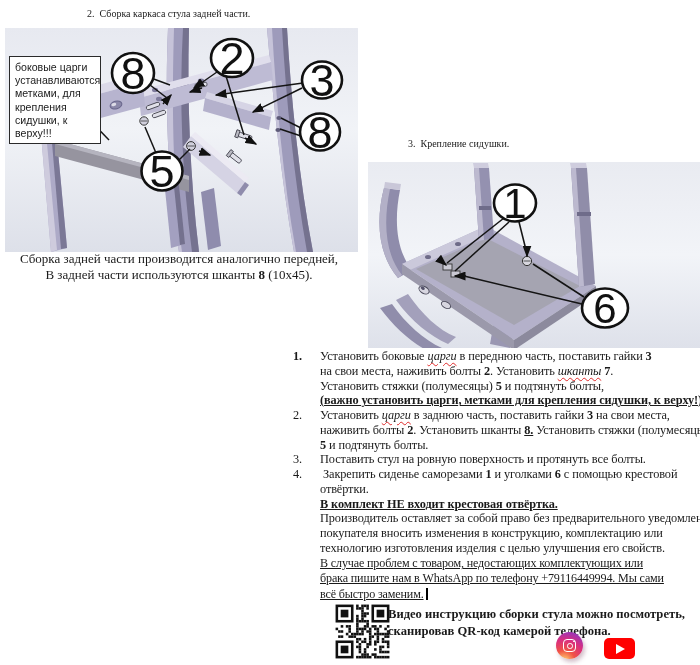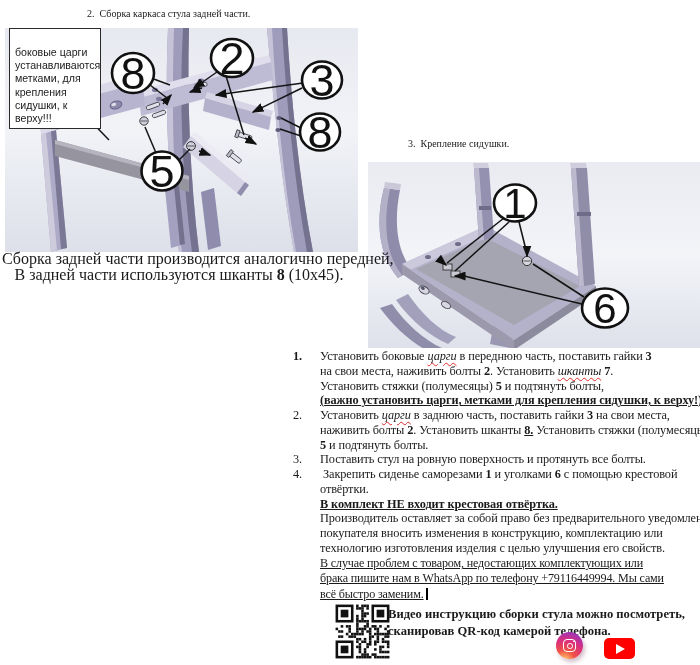--- a/index.html
+++ b/index.html
@@ -4,24 +4,24 @@
 <style>
   html,body{margin:0;padding:0;}
   body{width:700px;height:665px;background:#ffffff;overflow:hidden;position:relative;
        font-family:"Liberation Serif",serif;color:#1a1a1a;}
   .abs{position:absolute;}
   .title{font-size:10px;white-space:nowrap;}
   #title1{left:87px;top:8px;}
   #title2{left:408px;top:138px;}
   #d1{left:5px;top:28px;width:353px;height:224px;}
   #d2{left:368px;top:162px;width:332px;height:186px;}
-  #notebox{left:9px;top:28px;width:82px;border:1.5px solid #2a2a2a;background:#fff;
+  #notebox{left:9px;top:56px;width:82px;border:1.5px solid #2a2a2a;background:#fff;
            font-family:"Liberation Sans",sans-serif;font-size:10.6px;line-height:13.2px;
-           padding:17px 3px 3px 5px;z-index:3;}
-  #caption{left:2px;top:251px;width:354px;text-align:center;font-size:16px;line-height:15.8px;z-index:2;}
+           padding:4px 3px 3px 5px;z-index:3;}
+  #caption{left:2px;top:251px;width:354px;text-align:center;font-size:13px;line-height:15.8px;z-index:2;}
   #steps{left:293px;top:349px;font-size:12.3px;line-height:14.75px;letter-spacing:-0.1px;}
   .step{display:flex;}
   .step-num{width:27px;flex:0 0 27px;}
   .step-num.bold{font-weight:bold;}
   .tline{white-space:nowrap;}
   .seg-b{font-weight:bold;}
   .seg-bu{font-weight:bold;text-decoration-line:underline;text-decoration-thickness:1.2px;}
   .seg-sp{text-decoration-line:underline;text-decoration-style:wavy;
           text-decoration-color:#e02b2b;text-decoration-thickness:1px;text-underline-offset:2px;font-style:italic;}
   #warranty{left:320px;top:556px;font-size:12.1px;line-height:15.4px;font-weight:normal;letter-spacing:-0.15px;}

